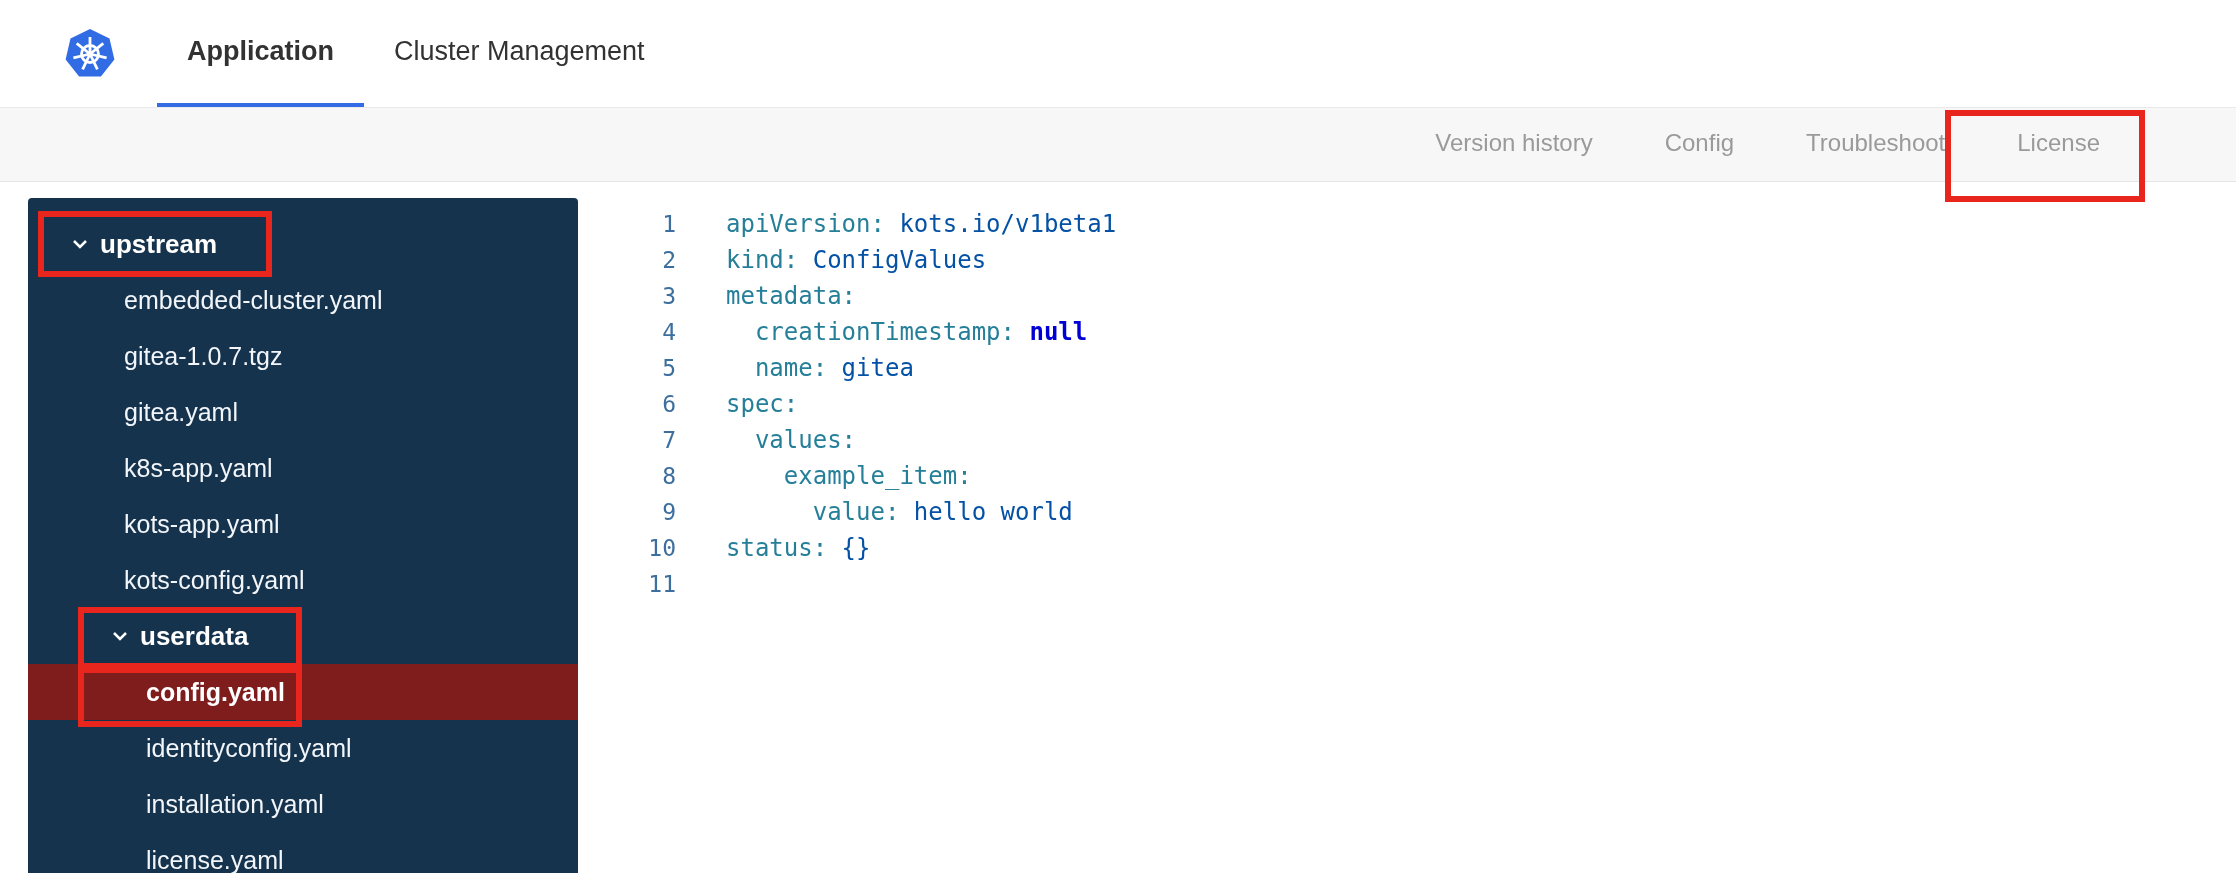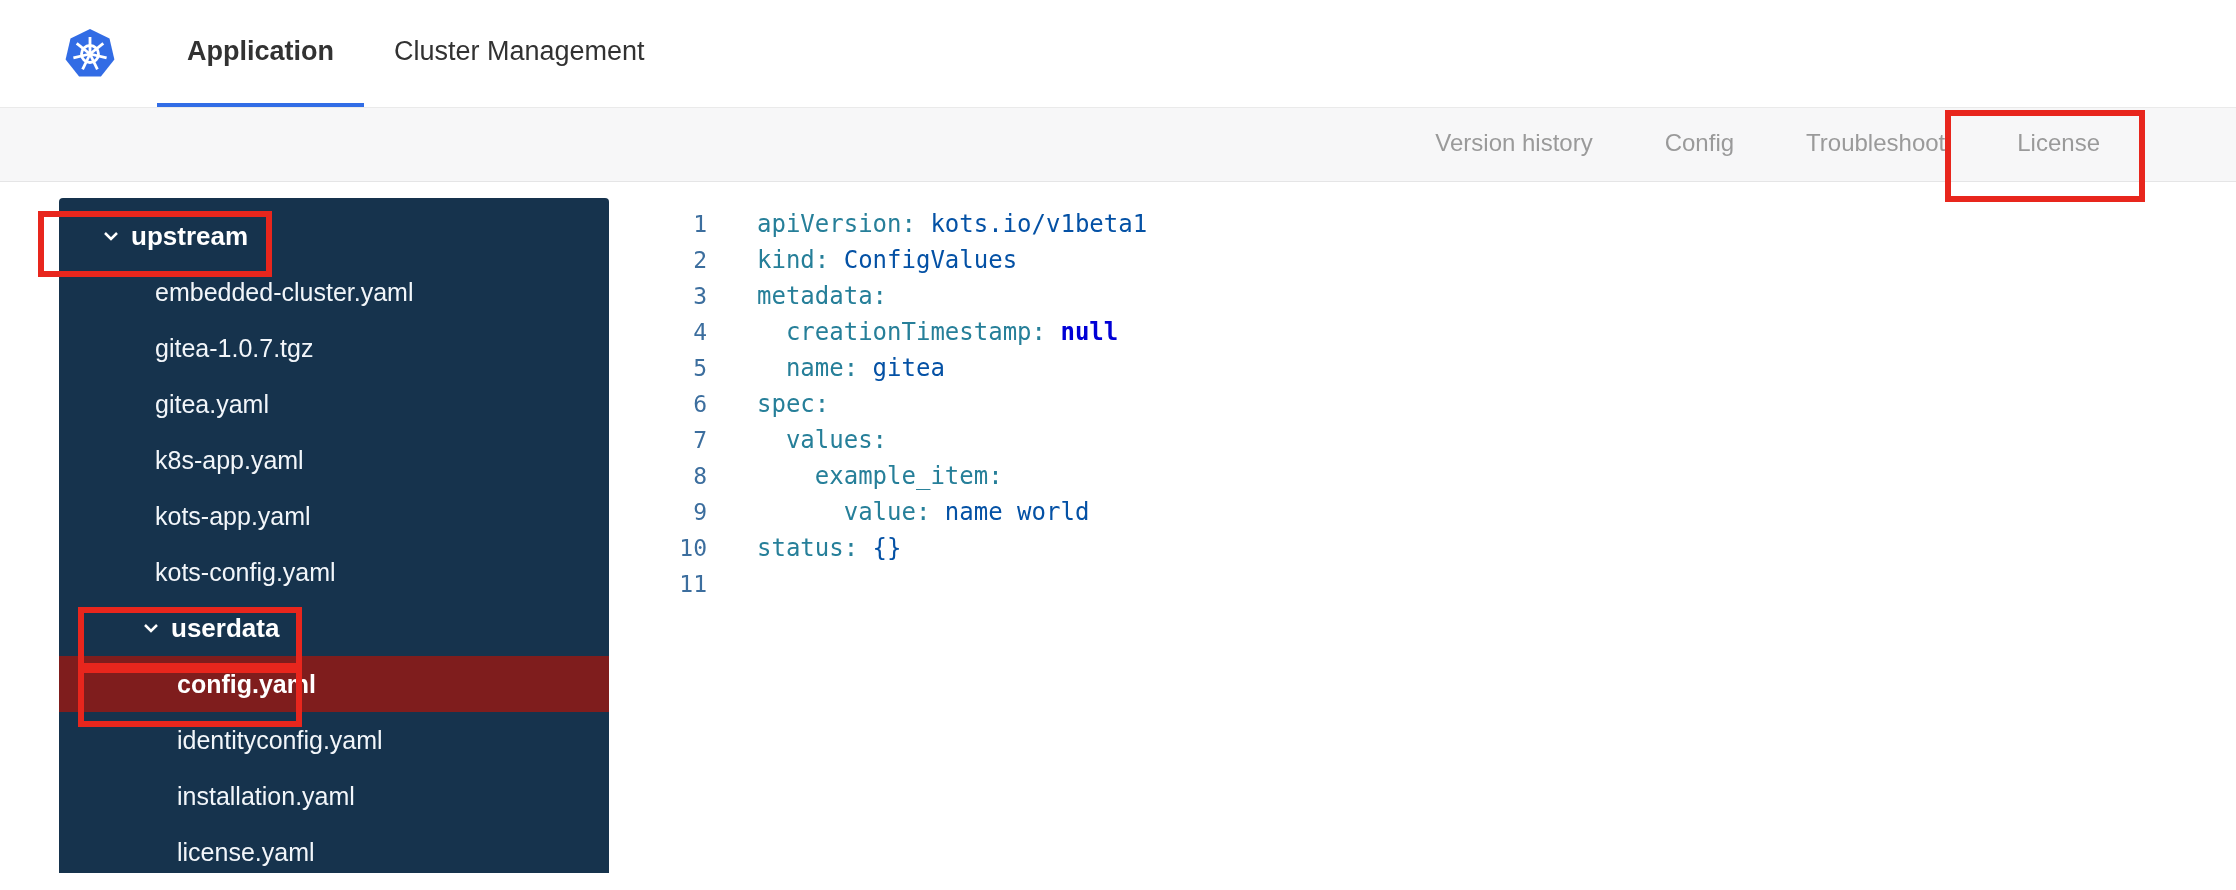--- a/index.html
+++ b/index.html
@@ -32,21 +32,21 @@
     display:flex; align-items:center; padding:0 8px; font-size:24px; color:#9a9a9a;
     border-bottom:4px solid transparent; cursor:pointer;
   }
   .subnav-tab.active { color:#323232; border-bottom-color:#326de6; }
 
   
   .content { display:flex; height:691px; padding:16px 0 0 28px; align-items:stretch; }
 
   .file-tree {
     width:550px; flex:none; height:100%; background:#16334d; color:#ffffff;
-    padding-top:10px; border-radius:4px 4px 0 0; overflow:hidden;margin-left:31px;
+    padding-top:18px; border-radius:4px 4px 0 0; overflow:hidden;
   }
   .tree-row { height:56px; display:flex; align-items:center; cursor:pointer; font-size:25px; color:#f2f6fa; }
   .tree-row.group { font-weight:700; font-size:26px; color:#ffffff; padding-left:44px; }
   .tree-row.group.nested { padding-left:84px; }
   .tree-row .chevron { margin-right:12px; flex:none; }
   .tree-row.file { padding-left:96px; }
   .tree-row.file.nested { padding-left:118px; }
   .tree-row.selected { background:#7f1d1d; font-weight:700; color:#ffffff; }
 
   
@@ -192,21 +192,21 @@
     <div class="code-line">
       <span class="ln">7</span>
       <span class="code-text"><span class="tk-key">  values:</span><span class="tk-val"></span><span class="tk-kw"></span></span>
     </div>
     <div class="code-line">
       <span class="ln">8</span>
       <span class="code-text"><span class="tk-key">    example_item:</span><span class="tk-val"></span><span class="tk-kw"></span></span>
     </div>
     <div class="code-line">
       <span class="ln">9</span>
-      <span class="code-text"><span class="tk-key">      value:</span><span class="tk-val"> name world</span><span class="tk-kw"></span></span>
+      <span class="code-text"><span class="tk-key">      value:</span><span class="tk-val"> hello world</span><span class="tk-kw"></span></span>
     </div>
     <div class="code-line">
       <span class="ln">10</span>
       <span class="code-text"><span class="tk-key">status:</span><span class="tk-val"> {}</span><span class="tk-kw"></span></span>
     </div>
     <div class="code-line">
       <span class="ln">11</span>
       <span class="code-text"><span class="tk-key"></span><span class="tk-val"></span><span class="tk-kw"></span></span>
     </div>
 

